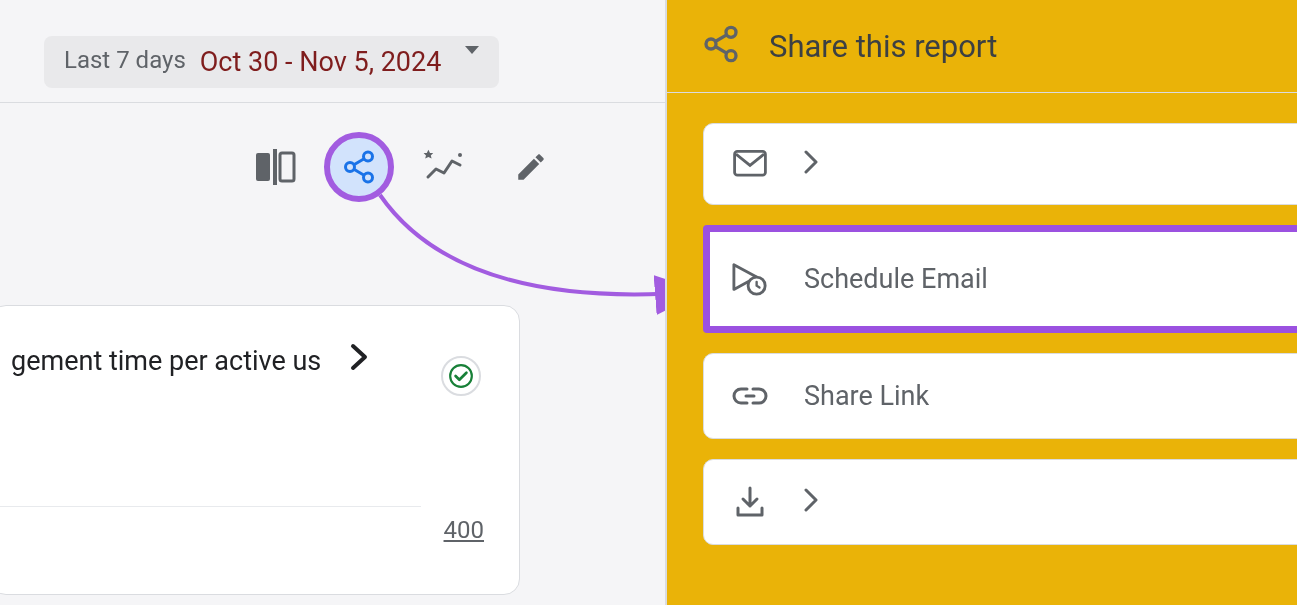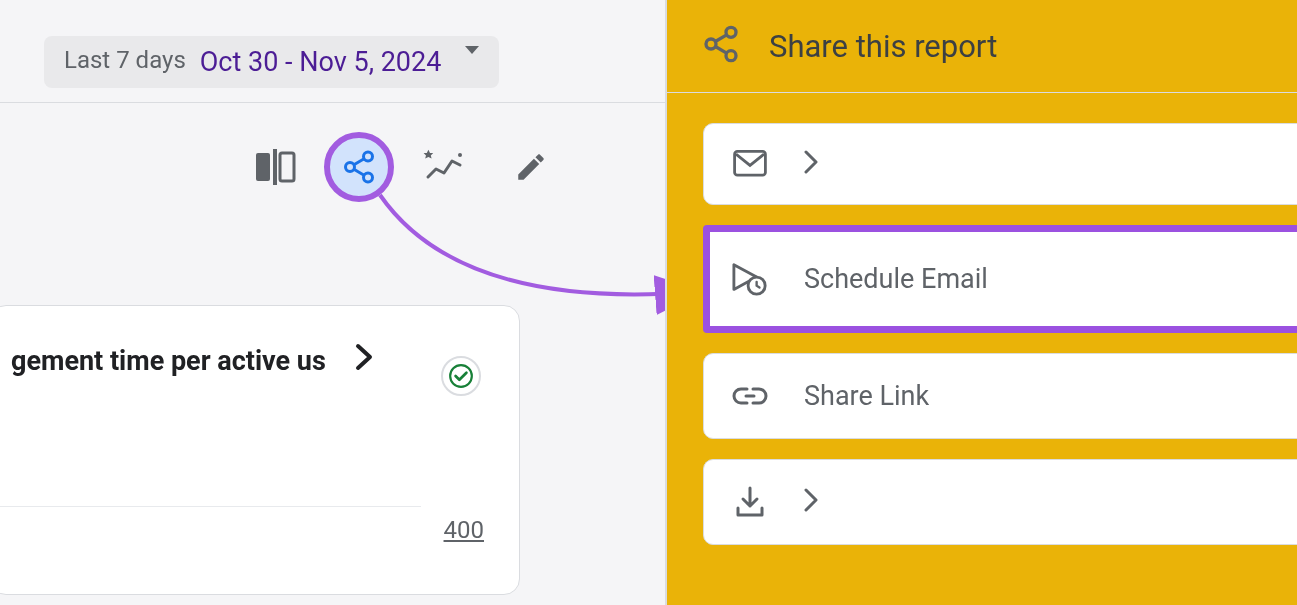--- a/index.html
+++ b/index.html
@@ -34,21 +34,21 @@
       align-items: flex-start;
       gap: 14px;
       cursor: pointer;
     }
     .date-picker-label {
       font-size: 24px;
       color: #5f6368;
     }
     .date-picker-range {
       font-size: 27px;
-      color: #4c1d95;
+      color: #7f1d1d;
     }
     .date-picker-arrow {
       margin-left: 10px;
       width: 0;
       height: 0;
       border-left: 7px solid transparent;
       border-right: 7px solid transparent;
       border-top: 8px solid #5f6368;
     }
     .divider-h {
@@ -93,21 +93,20 @@
       height: 290px;
       background: #fff;
       border-radius: 16px;
       border: 1px solid #dadce0;
       padding: 36px 0px 20px 20px;
     }
     .card-title-row {
       display: flex;
       align-items: center;
       gap: 18px;
-      font-weight: bold;
     }
     .card-title {
       font-size: 27px;
       color: #202124;
       white-space: nowrap;
       overflow: hidden;
     }
     .card-chevron {
       font-size: 32px;
       font-weight: bold;

